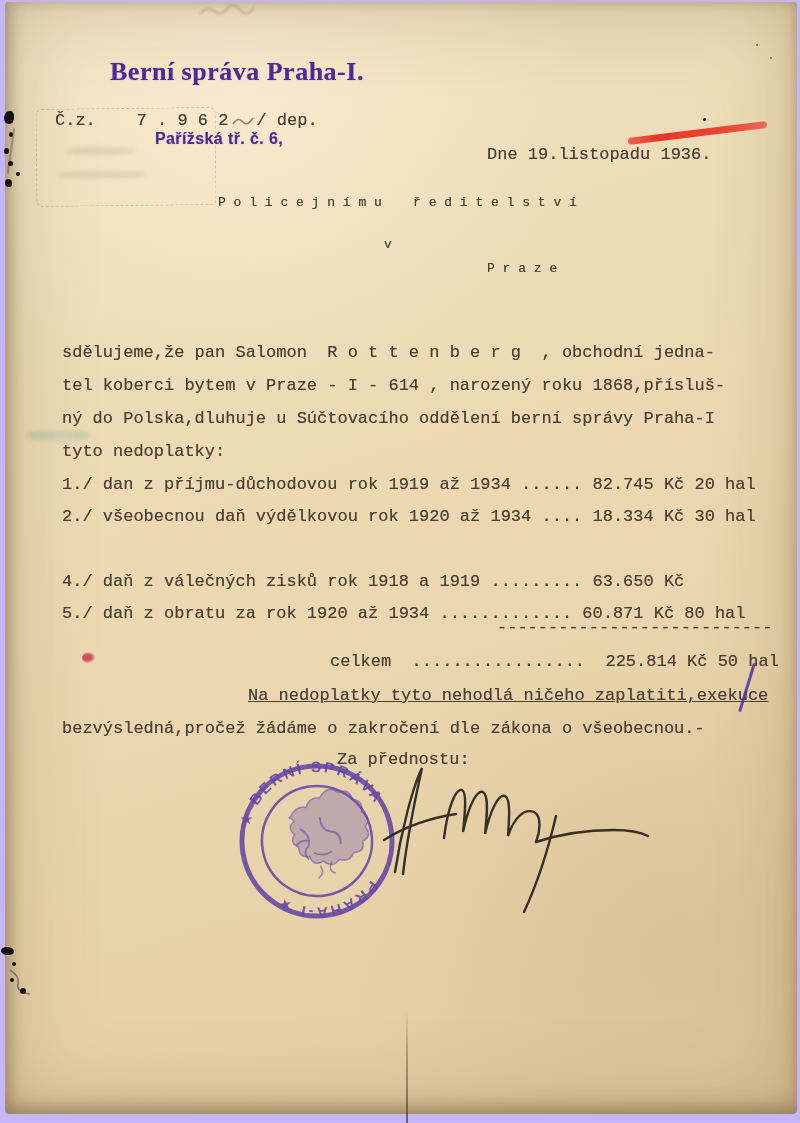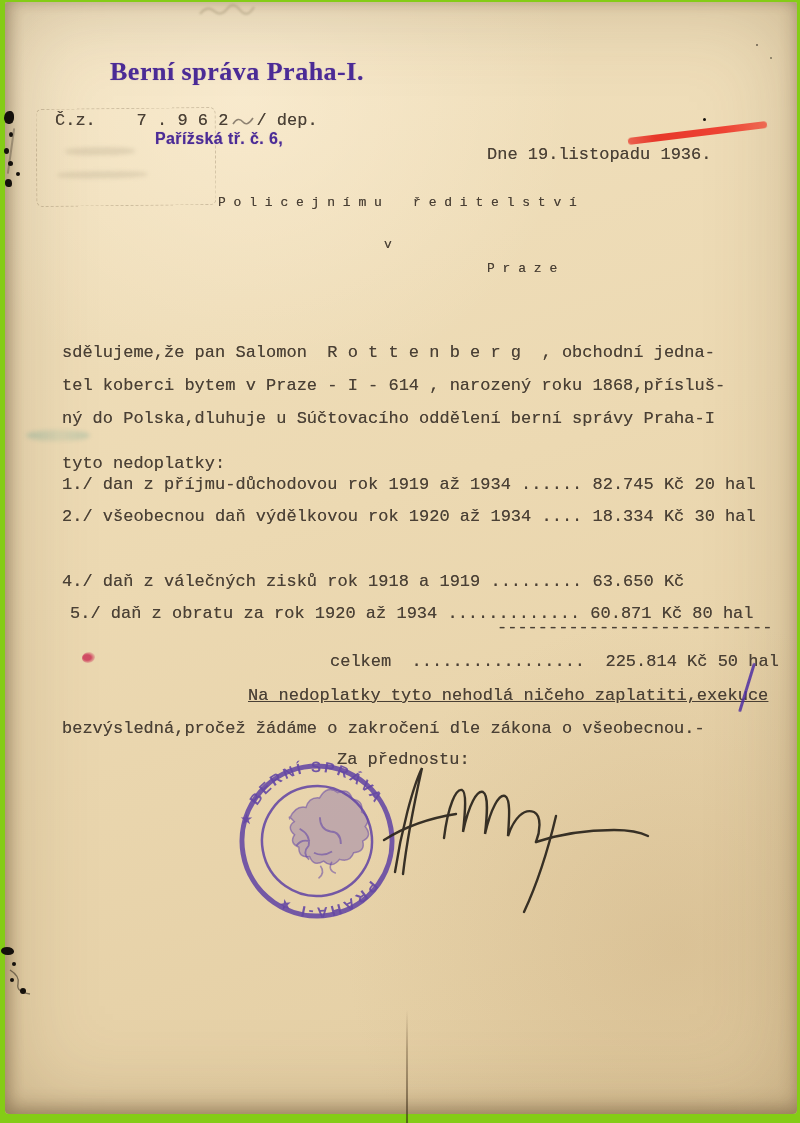--- a/index.html
+++ b/index.html
@@ -1,16 +1,16 @@
 <!DOCTYPE html>
 <html><head>
 <meta charset="utf-8">
 <style>
   html,body{margin:0;padding:0;background:#15110c;}
-  .scan{position:relative;width:800px;height:1123px;background:#84cc16;overflow:hidden;
+  .scan{position:relative;width:800px;height:1123px;background:#c4b5fd;overflow:hidden;
         font-family:"Liberation Sans",sans-serif;text-align:right;}
   .paper{position:absolute;left:5px;top:2px;right:3px;bottom:9px;
          background:
            radial-gradient(ellipse 60% 40% at 30% 8%, rgba(255,243,220,.55), rgba(255,243,220,0) 70%),
            radial-gradient(ellipse 70% 50% at 85% 85%, rgba(188,156,108,.28), rgba(188,156,108,0) 60%),
            linear-gradient(163deg,#f1e1bf 0%,#ecd9b2 45%,#e3cda2 100%);
          box-shadow: inset 0 0 90px rgba(96,68,32,.26), inset 0 -8px 18px rgba(70,48,22,.30),
                      inset 6px 0 14px rgba(70,48,22,.18);
          border-radius:2px 2px 4px 4px;}
   .tw{position:absolute;font-family:"Liberation Mono","DejaVu Sans Mono",monospace;
@@ -69,26 +69,26 @@
   <div class="tw" style="left:487px;top:109px;margin-top:36px;">Dne 19.listopadu 1936.</div>
   <div class="red-line"></div>
 
   <div class="tw small" style="left:218px;top:196px;">P o l i c e j n í m u    ř e d i t e l s t v í</div>
   <div class="tw small" style="left:384px;top:238px;">v</div>
   <div class="tw small" style="left:487px;top:262px;">P r a z e</div>
 
   <div class="tw" style="left:62px;top:343px;">sdělujeme,že pan Salomon  R o t t e n b e r g  , obchodní jedna-</div>
   <div class="tw" style="left:62px;top:376px;">tel koberci bytem v Praze - I - 614 , narozený roku 1868,přísluš-</div>
   <div class="tw" style="left:62px;top:409px;">ný do Polska,dluhuje u Súčtovacího oddělení berní správy Praha-I</div>
-  <div class="tw" style="left:62px;top:442px;margin-top:12px;">tyto nedoplatky:</div>
+  <div class="tw" style="left:62px;top:442px;">tyto nedoplatky:</div>
 
   <div class="tw" style="left:62px;top:475px;">1./ dan z příjmu-důchodovou rok 1919 až 1934 ...... 82.745 Kč 20 hal</div>
   <div class="tw" style="left:62px;top:507px;">2./ všeobecnou daň výdělkovou rok 1920 až 1934 .... 18.334 Kč 30 hal</div>
   <div class="tw" style="left:62px;top:572px;">4./ daň z válečných zisků rok 1918 a 1919 ......... 63.650 Kč</div>
-  <div class="tw" style="left:70px;top:604px;">5./ daň z obratu za rok 1920 až 1934 ............. 60.871 Kč 80 hal</div>
+  <div class="tw" style="left:62px;top:604px;">5./ daň z obratu za rok 1920 až 1934 ............. 60.871 Kč 80 hal</div>
   <div class="tw" style="left:497px;top:618px;">---------------------------</div>
   <div class="tw" style="left:330px;top:652px;">celkem  .................  225.814 Kč 50 hal</div>
 
   <div class="tw" style="left:248px;top:686px;text-decoration:underline;">Na nedoplatky tyto nehodlá ničeho zaplatiti,exekuce</div>
   <div class="tw" style="left:62px;top:719px;">bezvýsledná,pročež žádáme o zakročení dle zákona o všeobecnou.-</div>
   <div class="tw" style="left:337px;top:750px;">Za přednostu:</div>
 
   <div class="purple-check"></div>
   <div class="red-blot"></div>
   <div class="teal-smudge"></div>

